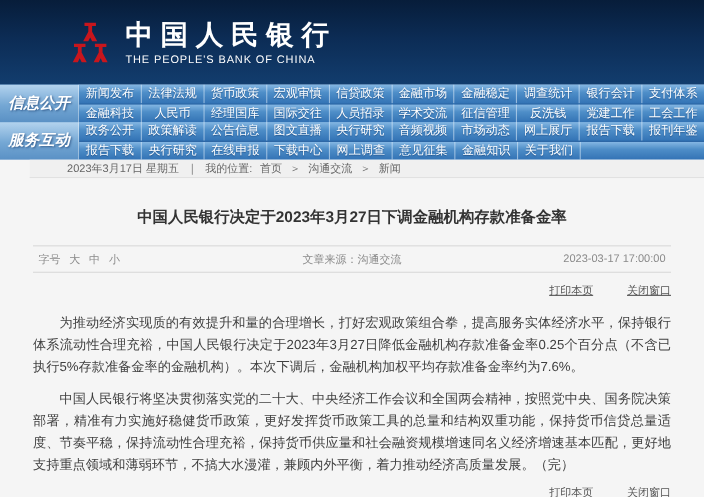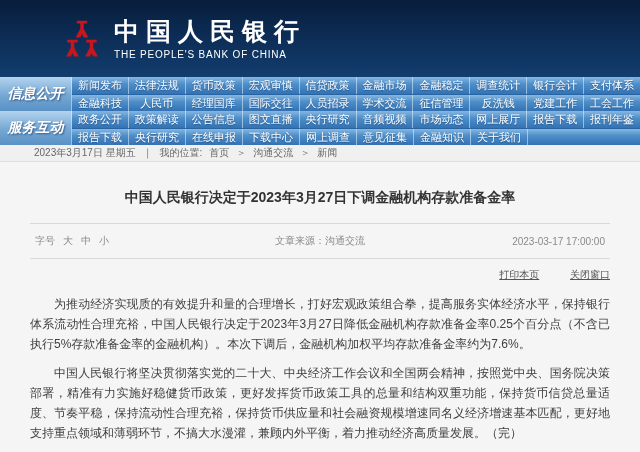--- a/index.html
+++ b/index.html
@@ -43,33 +43,33 @@
     font-weight: normal; color: #fff; cursor: pointer; white-space: nowrap;
     text-shadow: 0 1px 1px rgba(10,45,95,0.5);
   }
   .nav-item + .nav-item, .nav-filler { border-left: 1px solid rgba(228,241,252,0.55); }
   .nav-filler { flex: 2 2 0; }
 
   
   .breadcrumb {
     height: 17px; background: #f0f0f0; border-bottom: 1px solid #dfdfdf;
     display: flex; align-items: center; padding-left: 34px;
-    font-size: 10px; color: #666;
+    font-size: 10px; color: #666; margin-left: 27px;
   }
   .breadcrumb span { margin-right: 7px; }
   .crumb-link { cursor: pointer; }
 
   
   .content { padding: 0 30px; background: #f5f5f5; height: 290px; }
   .article-title {
     text-align: center; font-size: 14px; font-weight: bold; color: #333;
     padding-top: 26px; line-height: 18px;
   }
   .meta-bar {
-    margin-top: 17px; height: 36px;
+    margin-top: 17px; height: 25px;
     border-top: 1px solid #d9d9d9; border-bottom: 1px solid #d9d9d9;
     display: flex; align-items: center; position: relative;
     font-size: 10px; color: #8a8a8a; padding: 0 5px;
   }
   .meta-left { display: flex; gap: 8px; z-index: 1; }
   .font-size-option { cursor: pointer; }
   .meta-center { position: absolute; left: 0; right: 0; text-align: center; pointer-events: none; }
   .meta-right { margin-left: auto; z-index: 1; }
   .actions { text-align: right; font-size: 10px; margin-top: 9px; }
   .actions .action-link { color: #555; text-decoration: underline; margin-left: 28px; cursor: pointer; }

